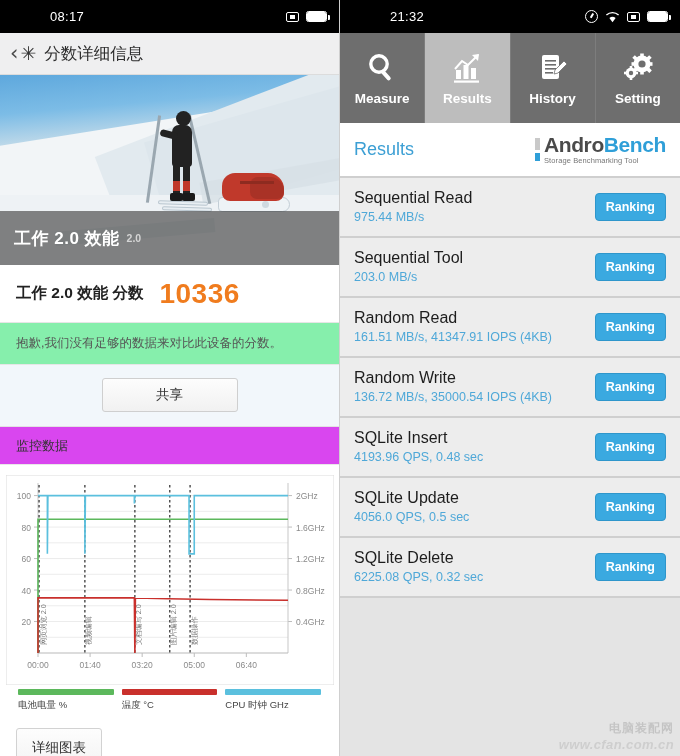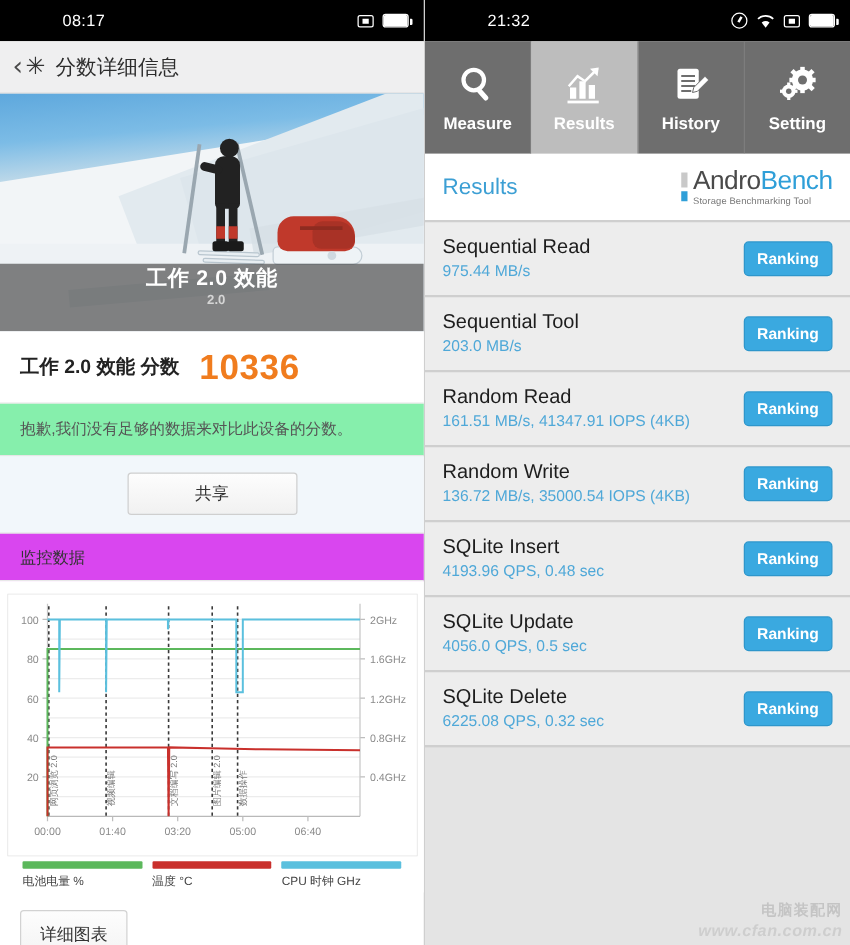--- a/index.html
+++ b/index.html
@@ -106,21 +106,21 @@
   .sled-bag2 { position:absolute; left:32px; top:4px; width:34px; height:22px;
     background:#a93226; border-radius:8px 14px 7px 7px; }
   .sled-strap { position:absolute; left:22px; top:8px; width:34px; height:3px; background:#8e2b20; }
   .sled-base { position:absolute; left:0px; top:24px; width:72px; height:15px;
     background:#eef3f6; border:1px solid #c3ced6; border-radius:5px 9px 9px 5px; }
   .sled-dot { position:absolute; left:44px; top:28px; width:7px; height:7px;
     background:#cfd9e0; border-radius:50%; }
   .hero-band {
     position: absolute; left:0; right:0; bottom: 0; height: 54px;
     background: rgba(58,58,58,.62);
-    display: flex; align-items: center; padding: 0 14px; flex-direction: column;
+    display: flex; align-items: center; padding: 0 14px;
   }
   .hero-band .t1 { color:#fff; font-size:17px; font-weight:bold; letter-spacing:.5px; }
   .hero-band .t2 { color:#d5d5d5; font-size:10.5px; margin-left:7px; font-weight:bold; }
 
   .score-row {
     height: 58px; display:flex; align-items:center; padding: 0 16px;
     background:#fff; border-bottom:1px solid #e6e6e6; flex:0 0 58px;
   }
   .score-label { font-size: 15.5px; color:#222; font-weight:bold; }
   .score-value { font-size: 28px; color:#f07c1e; font-weight:bold; margin-left:16px; letter-spacing:.5px;}
@@ -193,21 +193,21 @@
     height: 55px; background:#fff; display:flex; align-items:center;
     justify-content:space-between; padding: 0 14px; flex:0 0 55px;
     border-bottom: 2px solid #cfcfcf;
   }
   .results-title { font-size:18px; color:#3c9fd4; font-weight:400; }
   .brandwrap { display:flex; align-items:center; gap:4px; }
   .brand-marks { display:flex; flex-direction:column; gap:3px; }
   .bm1 { width:5px; height:12px; background:#c9c9c9; }
   .bm2 { width:5px; height:8px; background:#2f9fd8; }
   .brand-text { line-height:1; }
-  .brand-main { font-size:21px; font-weight:normal; letter-spacing:-.4px; }
+  .brand-main { font-size:21px; font-weight:bold; letter-spacing:-.4px; }
   .brand-main .a { color:#4a4a4a; }
   .brand-main .b { color:#2f9fd8; }
   .brand-sub { font-size:7.5px; color:#777; margin-top:2px; letter-spacing:.1px; }
 
   .result-list { flex:1 1 auto; overflow:hidden; background:#e4e4e4; }
   .result-row {
     background:#ededed; padding: 9px 14px 10px;
     border-bottom: 2px solid #cfcfcf;
     display:flex; align-items:center; justify-content:space-between;
     height: 60px;

